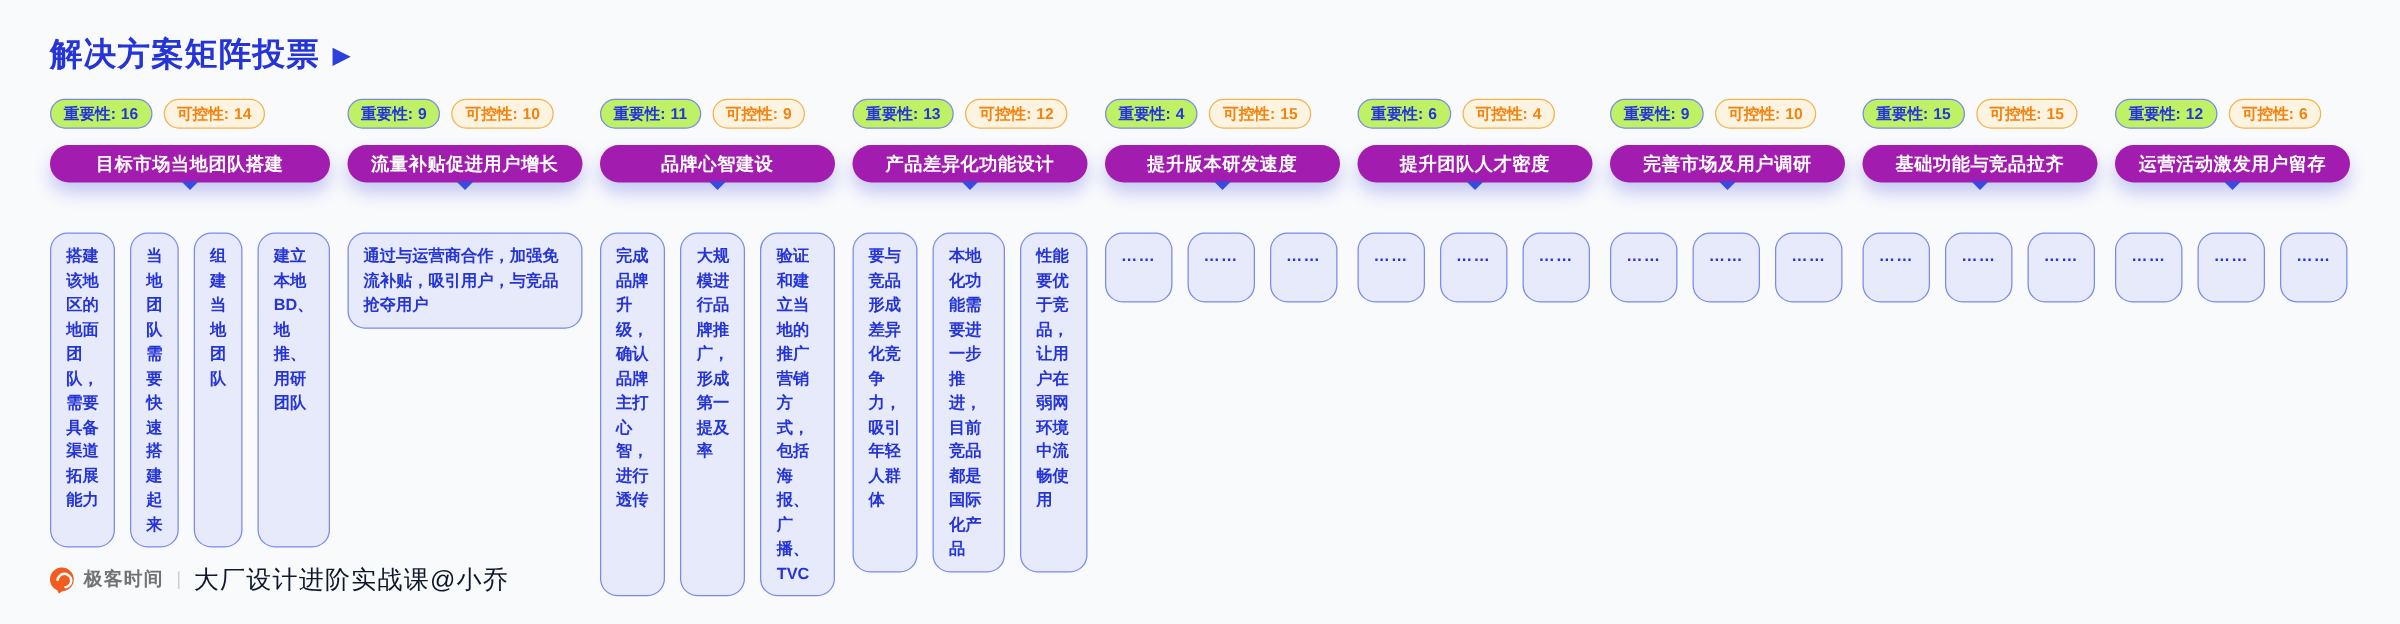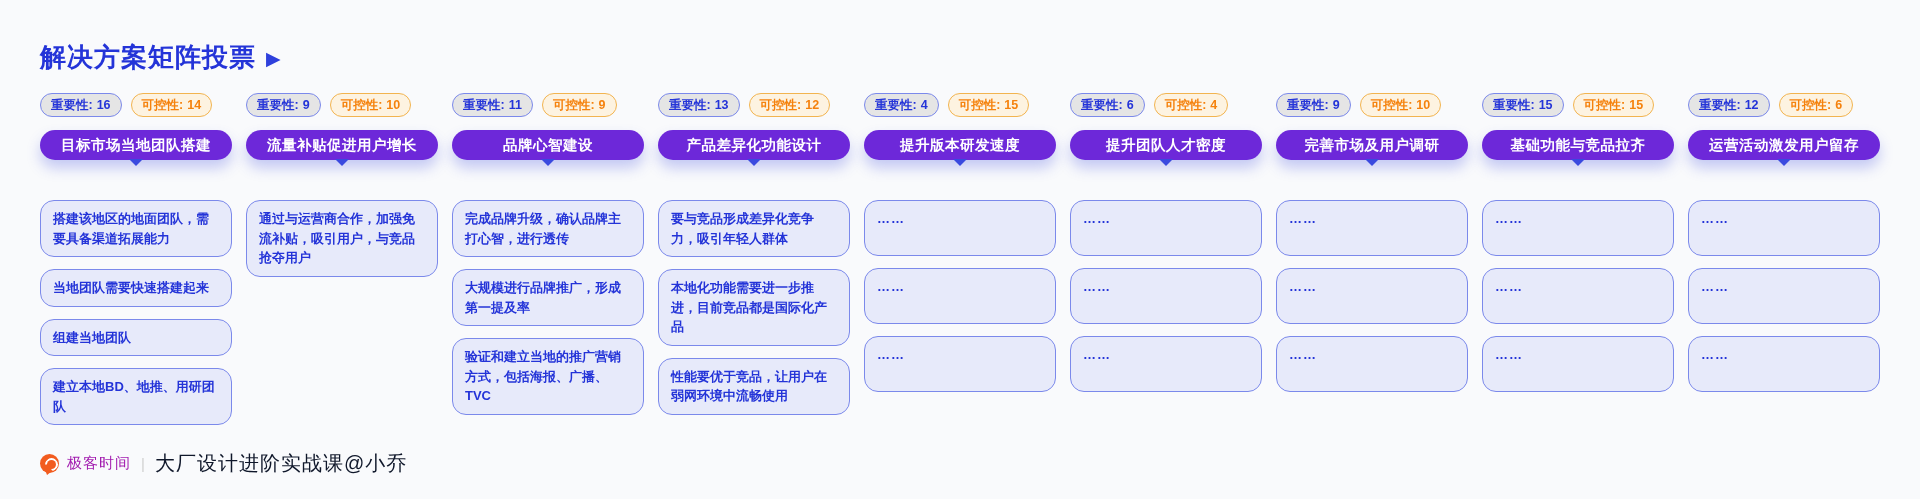--- a/index.html
+++ b/index.html
@@ -2,21 +2,21 @@
 <html><head>
 <meta charset="utf-8">
 <style>
   * { margin:0; padding:0; box-sizing:border-box; }
   html,body { width:1920px; height:499px; overflow:hidden; }
   body {
     font-family:"Liberation Sans","DejaVu Sans",sans-serif;
     background:#f9fafc;
     color:#2434d8;
   }
-  .stage { position:relative; width:1920px; height:499px; padding:40px 40px 0 40px; }
+  .stage { position:relative; width:1920px; height:499px; padding:26px 40px 0 40px; }
 
   
   .title-row { display:flex; align-items:center; gap:10px; }
   .page-title { font-size:26px; font-weight:bold; color:#2434d8; letter-spacing:1px; }
   .play-arrow { font-size:19px; color:#2e40dc; line-height:1; padding-top:2px; }
 
   
   .grid {
     margin-top:18px;
     display:grid;
@@ -26,48 +26,48 @@
   }
   .col { display:flex; flex-direction:column; }
 
   
   .badges { display:flex; gap:9px; height:24px; }
   .badge {
     display:flex; align-items:center; justify-content:center; gap:4px;
     height:24px; padding:0 10px; border-radius:13px;
     font-size:12.5px; font-weight:bold; white-space:nowrap;
   }
-  .badge-imp { background:#e5e5e5; border:1px solid #7b89eb; color:#2434d8; }
+  .badge-imp { background:#bef264; border:1px solid #7b89eb; color:#2434d8; }
   .badge-ctl { background:#fdf3e1; border:1px solid #f2b450; color:#f5820d;align-items:center; }
 
   
   .col-header {
     position:relative;
     margin-top:13px;
     height:30px;
-    background:#6d28d9;
+    background:#a21caf;
     border-radius:16px;
     color:#ffffff;
     font-size:14.5px; font-weight:bold; letter-spacing:0.5px;
     display:flex; align-items:center; justify-content:center;
     box-shadow:0 8px 14px rgba(58,73,224,0.28);
   }
   .col-header::after {
     content:"";
     position:absolute;
     left:50%; bottom:-6px;
     transform:translateX(-50%);
     width:0; height:0;
     border-left:7px solid transparent;
     border-right:7px solid transparent;
     border-top:7px solid #3a49df;
   }
 
   
-  .cards { margin-top:40px; display:flex; flex-direction:column; gap:12px; }
+  .cards { margin-top:40px; display:flex; flex-direction:row; gap:12px; }
   .card {
     background:#e7eafa;
     border:1px solid #7b89eb;
     border-radius:14px;
     padding:8px 12px;
     font-size:13px;
     font-weight:bold;
     line-height:1.5;
     color:#2434d8;
   }
@@ -90,21 +90,21 @@
     transform:rotate(45deg);
   }
   .gt-logo::after {
     content:""; position:absolute; left:3px; bottom:-2px;
     width:0; height:0;
     border-left:5px solid transparent;
     border-right:4px solid transparent;
     border-top:6px solid #f25c1f;
     transform:rotate(18deg);
   }
-  .gt-brand { font-size:15px; font-weight:normal; color:#a21caf; letter-spacing:1px; }
+  .gt-brand { font-size:15px; font-weight:bold; color:#737373; letter-spacing:1px; }
   .gt-div { color:#d0d0d0; font-size:15px; margin:0 2px; }
   .gt-course { font-size:20px; color:#0f172a; letter-spacing:1px; }
 </style>
 </head>
 <body>
 
 <div class="stage">
 
   <div class="title-row">
     <h1 class="page-title">解决方案矩阵投票</h1>

